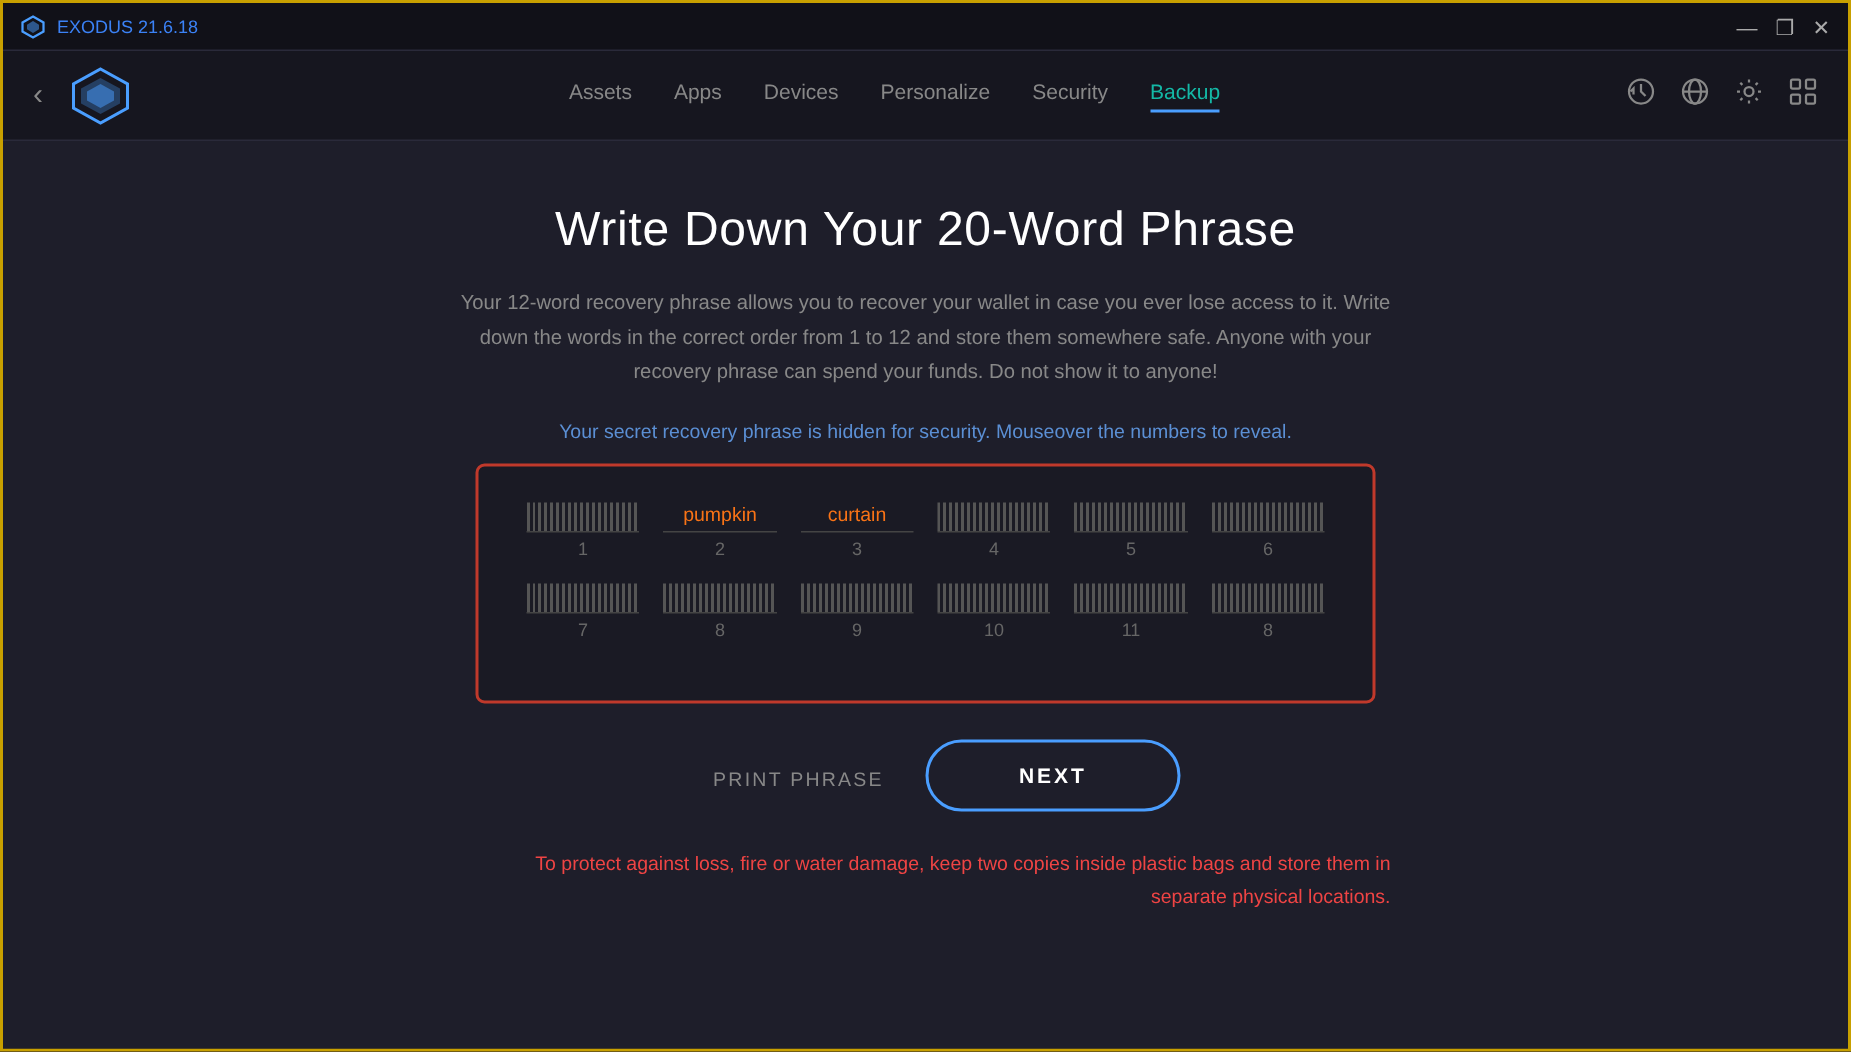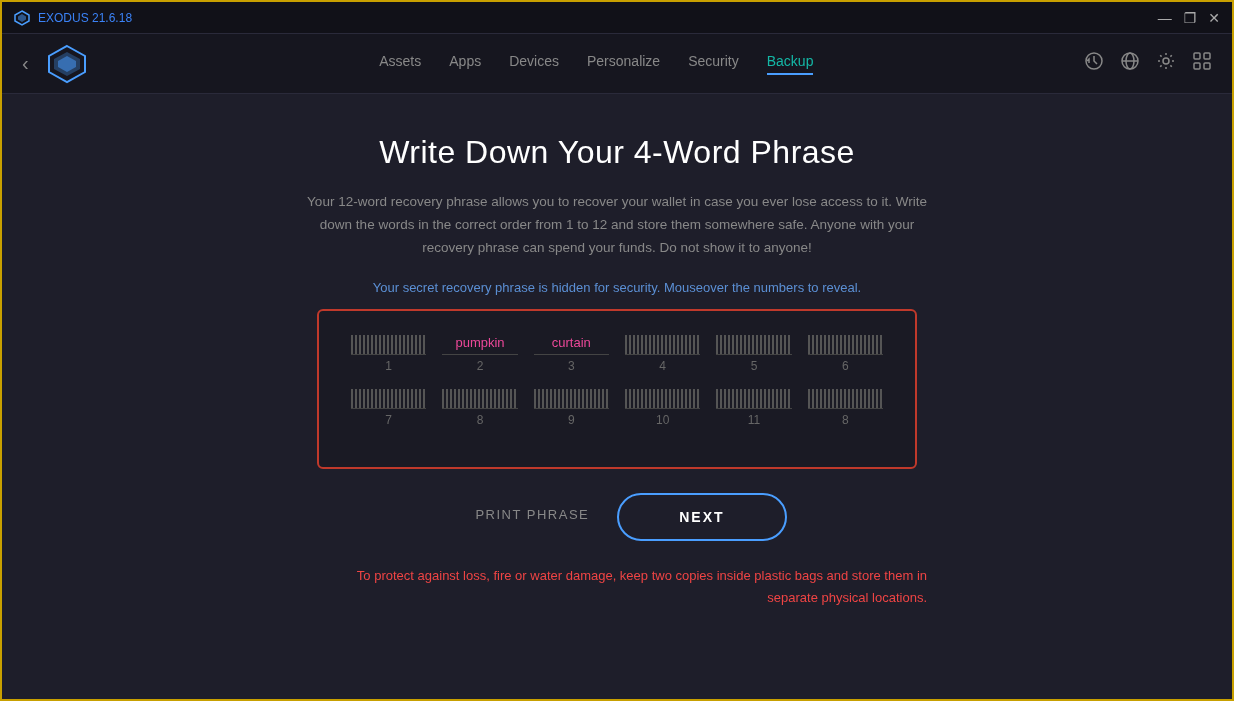--- a/index.html
+++ b/index.html
@@ -166,21 +166,21 @@
       text-align: center;
       min-height: 20px;
       width: 100%;
       text-align: center;
       border-bottom: 1px solid #444;
       padding-bottom: 2px;
       margin-bottom: 4px;
     }
 
     .phrase-word.visible {
-      color: #ec4899;
+      color: #f97316;
     }
 
     .phrase-word.hidden {
       color: transparent;
       background: repeating-linear-gradient(
         90deg,
         #555 0px,
         #555 2px,
         transparent 2px,
         transparent 4px
@@ -191,21 +191,21 @@
 
     .phrase-number {
       color: #666;
       font-size: 12px;
       text-align: center;
     }
 
     
     .buttons-row {
       display: flex;
-      align-items: flex-start;
+      align-items: flex-end;
       margin-bottom: 24px;
     }
 
     .btn-print {
       background: transparent;
       border: none;
       color: #888;
       font-size: 13px;
       letter-spacing: 1.5px;
       cursor: pointer;
@@ -293,21 +293,21 @@
         <rect x="2" y="2" width="6" height="6" rx="1"></rect>
         <rect x="12" y="2" width="6" height="6" rx="1"></rect>
         <rect x="2" y="12" width="6" height="6" rx="1"></rect>
         <rect x="12" y="12" width="6" height="6" rx="1"></rect>
       </svg>
     </button>
   </div>
 </div>
 
 <div class="main">
-  <h1 class="page-title">Write Down Your 4-Word Phrase</h1>
+  <h1 class="page-title">Write Down Your 20-Word Phrase</h1>
   <p class="page-description">Your 12-word recovery phrase allows you to recover your wallet in case you ever lose access to it. Write down the words in the correct order from 1 to 12 and store them somewhere safe. Anyone with your recovery phrase can spend your funds. Do not show it to anyone!</p>
   <p class="security-hint">Your secret recovery phrase is hidden for security. Mouseover the numbers to reveal.</p>
 
   <div class="phrase-container">
     <div class="phrase-grid">
 
       <div class="phrase-cell">
         <span class="phrase-word hidden">&nbsp;</span>
         <span class="phrase-number">1</span>
       </div>

